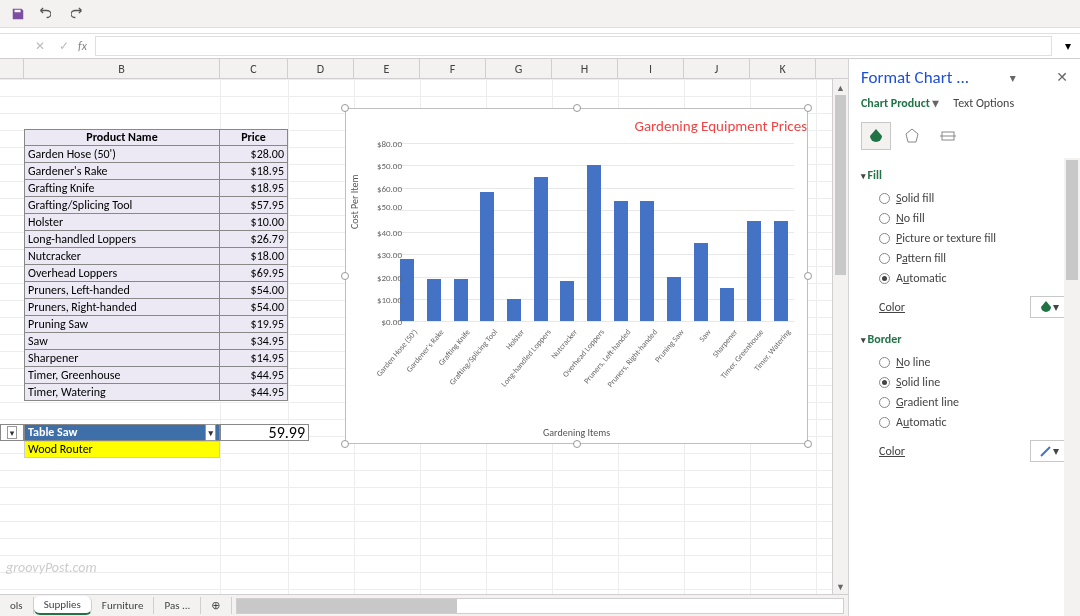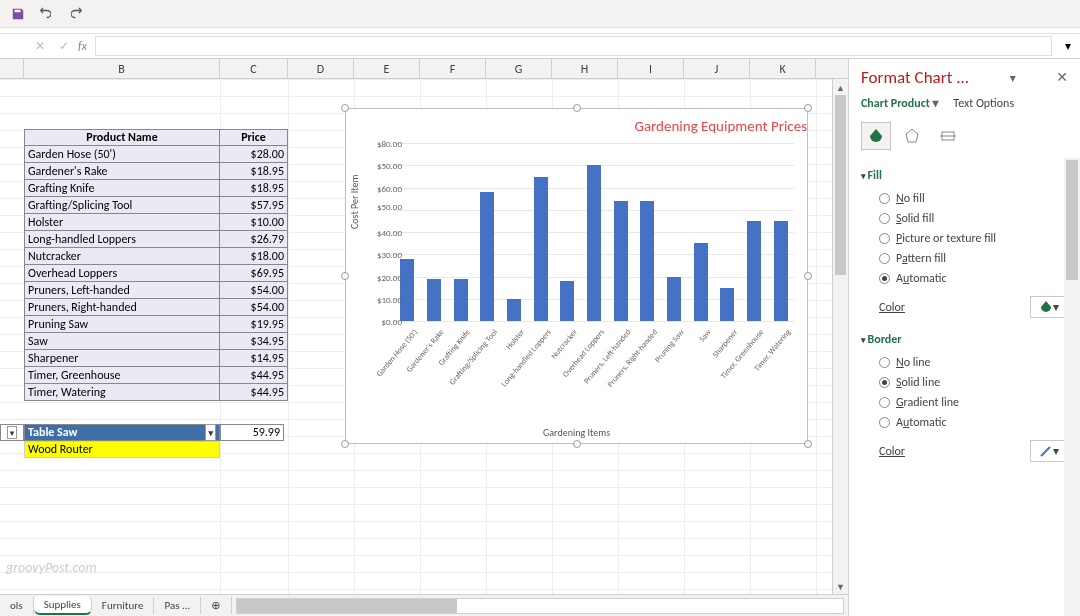--- a/index.html
+++ b/index.html
@@ -44,39 +44,39 @@
 .data-hdr { font-weight: bold; text-align: center; background: #ece9f5; border: 1px solid #888; font-size:12px; line-height:15px;}
 .data-row { display:flex; height:17px; }
 .data-cell { border-left:1px solid #888; border-right:1px solid #888; border-bottom:1px solid #888; background:#ece9f5; padding: 0 3px; font-size:12px; line-height:16px; white-space:nowrap; overflow:hidden;}
 .data-cell.price { text-align:right; }
 .tbl-B { width:196px; } .tbl-C { width:68px; }
 
 
 .filter-row { position:absolute; left:0; height:17px; display:flex; }
 .filter-hdr-num { width:24px; background:#fff; border:1px solid #888; text-align:center; font-size:11px; display:flex; align-items:center; justify-content:center;}
 .filter-name { width:196px; background:#3f6fa8; color:#fff; font-weight:bold; border:1px solid #888; padding:0 3px; font-size:12px; line-height:15px; display:flex; align-items:center; justify-content:space-between;}
-.filter-price { width:64px; background:#fff; border:1px solid #888; text-align:right; padding:0 3px; font-size:12px; line-height:15px;}
+.filter-price { width:89px; background:#fff; border:1px solid #888; text-align:right; padding:0 3px; font-size:16px; line-height:15px;}
 .filter-dd { font-size:9px; background:#fff; color:#333; padding:0 2px; border:1px solid #999;}
 .yellow-row { position:absolute; left:24px; height:17px; display:flex;}
 .yellow-cell { width:196px; background:#ffff00; border:1px solid #ccc; padding:0 3px; font-size:12px; line-height:15px;}
 
 
 .chart-container { position:absolute; left:345px; top:29px; width:463px; height:336px; background:#fff; border:1px solid #bfbfbf; }
 .chart-handle { position:absolute; width:8px; height:8px; background:#fff; border:1px solid #999; border-radius:50%; }
 .chart-title { text-align:right; font-size:15px; color:#ef4444; padding:8px 0 4px; }
 .chart-plot { position:absolute; left:48px; top:34px; width:400px; height:178px; }
 .chart-ylabel { position:absolute; left:2px; top:120px; transform:rotate(-90deg); transform-origin:left top; font-size:10px; color:#555;}
 .chart-xlabel { text-align:center; font-size:10px; color:#555; position:absolute; bottom:4px; left:0; right:0;}
 .ytick { position:absolute; right:405px; font-size:9px; color:#666; transform:translateY(-50%);}
 .bar { position:absolute; bottom:0; width:14px; background:#4472c4; }
 .xtick { position:absolute; font-size:8px; color:#666; transform:rotate(-50deg); transform-origin:right top; text-align:right; white-space:nowrap;}
 
 
 .panel-hdr { padding: 8px 12px 4px; display:flex; align-items:center; justify-content:space-between;}
-.panel-title { font-size:17px; color:#b91c1c; }
+.panel-title { font-size:17px; color:#1d4ed8; }
 .panel-close { color:#666; font-size:14px; cursor:pointer;}
 .panel-tabs { padding: 4px 12px; font-size:12px;}
 .panel-tabs .tab { display:inline-block; color:#217346; margin-right:12px; cursor:pointer;}
 .panel-tabs .tab.active { font-weight:bold; }
 .panel-icons { padding:8px 12px; display:flex; gap:6px;}
 .picon { width:30px; height:28px; border:1px solid transparent; display:flex; align-items:center; justify-content:center; cursor:pointer;}
 .picon.active { border:1px solid #c8c8c8; background:#f3f2f1;}
 .panel-body { flex:1; padding: 4px 12px; overflow:auto; position:relative;}
 .section-hdr { font-size:12px; color:#217346; font-weight:bold; padding:6px 0; cursor:pointer;}
 .section-hdr::before { content:"▾ "; font-size:9px; color:#444;}
@@ -393,25 +393,25 @@
           <svg width="18" height="18" viewBox="0 0 18 18">
             <rect x="3" y="5" width="12" height="8" fill="none" stroke="#888"></rect>
             <line x1="1" y1="9" x2="17" y2="9" stroke="#888"></line>
           </svg>
         </div>
     </div>
     <div class="panel-body">
       <div class="section-hdr">Fill</div>
       <div class="radio-row">
           <span class="radio"></span>
+          <span><span class="accel">S</span>olid fill</span>
+        </div>
+      <div class="radio-row">
+          <span class="radio"></span>
           <span><span class="accel">N</span>o fill</span>
-        </div>
-      <div class="radio-row">
-          <span class="radio"></span>
-          <span><span class="accel">S</span>olid fill</span>
         </div>
       <div class="radio-row">
           <span class="radio"></span>
           <span><span class="accel">P</span>icture or texture fill</span>
         </div>
       <div class="radio-row">
           <span class="radio"></span>
           <span>P<span class="accel">a</span>ttern fill</span>
         </div>
       <div class="radio-row">

